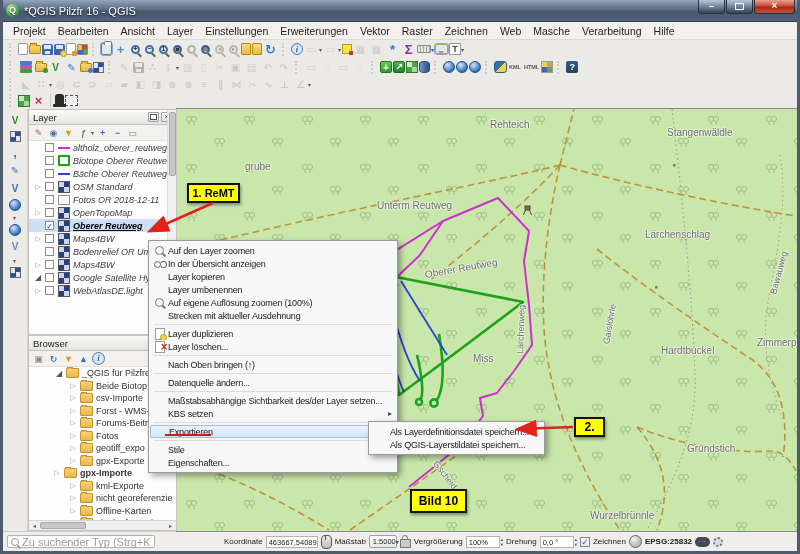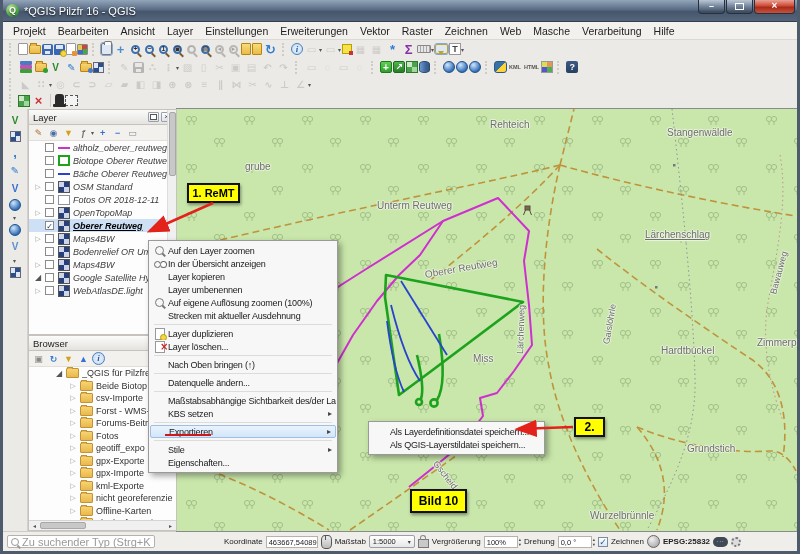--- a/index.html
+++ b/index.html
@@ -121,21 +121,21 @@
   .harrow{width:9px;font-size:6px;color:#555;text-align:center}
   .hthumb{height:5px;width:44px;background:#c8c8c8;border:1px solid #a8a8a8;border-radius:2px}
   
   #map{position:absolute;left:177px;top:109px;width:620px;height:422px;background:#c9e7ab;outline:1px solid #8a8a8a;z-index:1;overflow:hidden}
   #maplabels{position:absolute;inset:0;pointer-events:none}
   .mapl{position:absolute;font-size:10px;color:#6e6e6e;white-space:nowrap;
     text-shadow:1px 0 0 #e9f3dc,-1px 0 0 #e9f3dc,0 1px 0 #e9f3dc,0 -1px 0 #e9f3dc,0 0 2px #e9f3dc}
   
   .menu{position:absolute;background:#f7f7f7;border:1px solid #9a9a9a;box-shadow:3px 3px 6px rgba(0,0,0,.35);
     padding:3px 1px;box-sizing:border-box;z-index:40}
-  #ctxmenu{left:148px;top:240px;width:190px}
+  #ctxmenu{left:148px;top:240px;width:250px}
   #submenu{left:368px;top:421px;width:177px;z-index:41}
   .mrow,.srow{height:13px;display:flex;align-items:center;padding:0 2px;white-space:nowrap;overflow:hidden}
   .mrow.hl,.srow.hl{background:linear-gradient(#eaf3fd,#d2e6fa);border:1px solid #9ebfe0;border-radius:2px;height:11px}
   .mic{width:16px;height:12px;flex:none;position:relative}
   .mic-zoom-to-layer::before,.mic-zoom-native::before{content:"";position:absolute;left:3px;top:1px;width:7px;height:7px;
     border:1.5px solid #777;border-radius:50%}
   .mic-zoom-to-layer::after,.mic-zoom-native::after{content:"";position:absolute;left:10px;top:9px;width:4px;height:1.5px;
     background:#777;transform:rotate(45deg)}
   .mic-overview::before{content:"";position:absolute;left:2px;top:3px;width:5px;height:5px;border:1px solid #666;border-radius:50%;
     box-shadow:6px 0 0 -1px #fff,6px 0 0 0 #666}
@@ -159,21 +159,21 @@
     display:flex;align-items:center;gap:3px;padding:0 4px;box-sizing:border-box;font-size:8px;color:#222}
   .sb-search{width:148px;height:13px;background:#fff;border:1px solid #b5b2ad;border-radius:2px;display:flex;align-items:center;
     gap:3px;padding:0 3px;box-sizing:border-box;margin-right:66px;flex:none}
   .k-magS{width:6px;height:6px;border:1.5px solid #999;border-radius:50%;position:relative;flex:none}
   .k-magS::after{content:"";position:absolute;right:-3px;bottom:-3px;width:4px;height:1.5px;background:#999;transform:rotate(45deg)}
   .sb-ph{color:#9a9a9a;font-size:11px;white-space:nowrap;overflow:hidden}
   .sb-label{white-space:nowrap;flex:none}
   .sb-label.bold{font-weight:bold}
   .sb-input{width:52px;height:12px;background:#fff;border:1px solid #b5b2ad;font-size:7.5px;line-height:12px;
     padding:0 2px;box-sizing:border-box;white-space:nowrap;overflow:hidden;flex:none}
-  .sb-combo{width:46px;height:13px;background:linear-gradient(#fff,#e8e8e8);border:1px solid #9aa0a8;border-radius:2px;
+  .sb-combo{width:28px;height:13px;background:linear-gradient(#fff,#e8e8e8);border:1px solid #9aa0a8;border-radius:2px;
     display:flex;align-items:center;justify-content:space-between;padding:0 3px;box-sizing:border-box;font-size:7.5px;flex:none}
   .sb-combo b{font-size:6px;color:#444}
   .sb-spinwrap{display:flex;align-items:center;flex:none}
   .sb-input2{width:34px;height:12px;background:#fff;border:1px solid #b5b2ad;font-size:7.5px;line-height:12px;padding:0 2px;box-sizing:border-box}
   .spincol{display:flex;flex-direction:column;font-size:4.5px;line-height:5px;color:#444;margin-left:1px}
   .sbcb{width:10px;height:10px;border:1px solid #7a8aa0;background:linear-gradient(#fff,#dce6f2);color:#2a5aa0;
     font:bold 9px/9px "DejaVu Sans",sans-serif;text-align:center;flex:none;box-sizing:border-box}
   .k-mouse{width:9px;height:12px;border:1px solid #555;border-radius:4px/5px;background:linear-gradient(#eee,#bbb);position:relative;flex:none}
   .k-mouse::before{content:"";position:absolute;left:3.5px;top:0;width:1px;height:4px;background:#555}
   .k-lock{width:9px;height:7px;background:#c9c9c9;border:1px solid #777;position:relative;margin-top:3px;flex:none}
@@ -397,21 +397,21 @@
       <path d="M224,172 L270,246"></path>
       <path d="M214,196 C223,232 232,256 243,272"></path>
       <path d="M210,212 C214,244 219,266 227,283"></path>
     </g>
   </svg>
   <div id="maplabels">
       <span class="mapl" style="left: 313px; top: 10px;">Rehteich</span>
       <span class="mapl" style="left: 490px; top: 18px;">Stangenwäldle</span>
       <span class="mapl" style="left: 68px; top: 52px;">grube</span>
       <span class="mapl" style="left: 200px; top: 91px;">Unterm Reutweg</span>
-      <span class="mapl" style="left: 468px; top: 120px; text-decoration: underline;">Lärchenschlag</span>
+      <span class="mapl" style="left: 468px; top: 120px;">Lärchenschlag</span>
       <span class="mapl" style="left: 248px; top: 160px; transform: rotate(-10deg); transform-origin: 0px 50%;">Oberer Reutweg</span>
       <span class="mapl" style="left: 296px; top: 244px;">Miss</span>
       <span class="mapl" style="left: 484px; top: 236px;">Hardtbuckel</span>
       <span class="mapl" style="left: 580px; top: 228px;">Zimmerplätzle</span>
       <span class="mapl" style="left: 389px; top: 401px; margin-left: 24px;">Wurzelbrünnle</span>
       <span class="mapl" style="left: 510px; top: 334px;">Grundstich</span>
       <span class="mapl" style="left: 258px; top: 348px; transform: rotate(52deg); transform-origin: 0px 50%; font-size: 9px;">Gscheid</span>
       <span class="mapl" style="left: 343px; top: 240px; transform: rotate(-88deg); transform-origin: 0px 50%; font-size: 9px;">Lärchenweg</span>
       <span class="mapl" style="left: 429px; top: 230px; transform: rotate(-80deg); transform-origin: 0px 50%; font-size: 9px;">Gaislöhrle</span>
       <span class="mapl" style="left: 596px; top: 180px; transform: rotate(-75deg); transform-origin: 0px 50%; font-size: 9px;">Bawauweg</span>
@@ -558,21 +558,21 @@
         <div class="brow" style="padding-left: 40px;">
           <span class="tw">▷</span>
           <span class="fold"></span>
           <span class="blabel">geotiff_expo</span>
         </div>
         <div class="brow" style="padding-left: 40px;">
           <span class="tw">▷</span>
           <span class="fold"></span>
           <span class="blabel">gpx-Exporte</span>
         </div>
-        <div class="brow" style="padding-left: 40px;">
+        <div class="brow" style="padding-left: 24px; font-weight: bold;">
           <span class="tw">▷</span>
           <span class="fold"></span>
           <span class="blabel">gpx-Importe</span>
         </div>
         <div class="brow" style="padding-left: 40px;">
           <span class="tw">▷</span>
           <span class="fold"></span>
           <span class="blabel">kml-Exporte</span>
         </div>
         <div class="brow" style="padding-left: 40px;">

